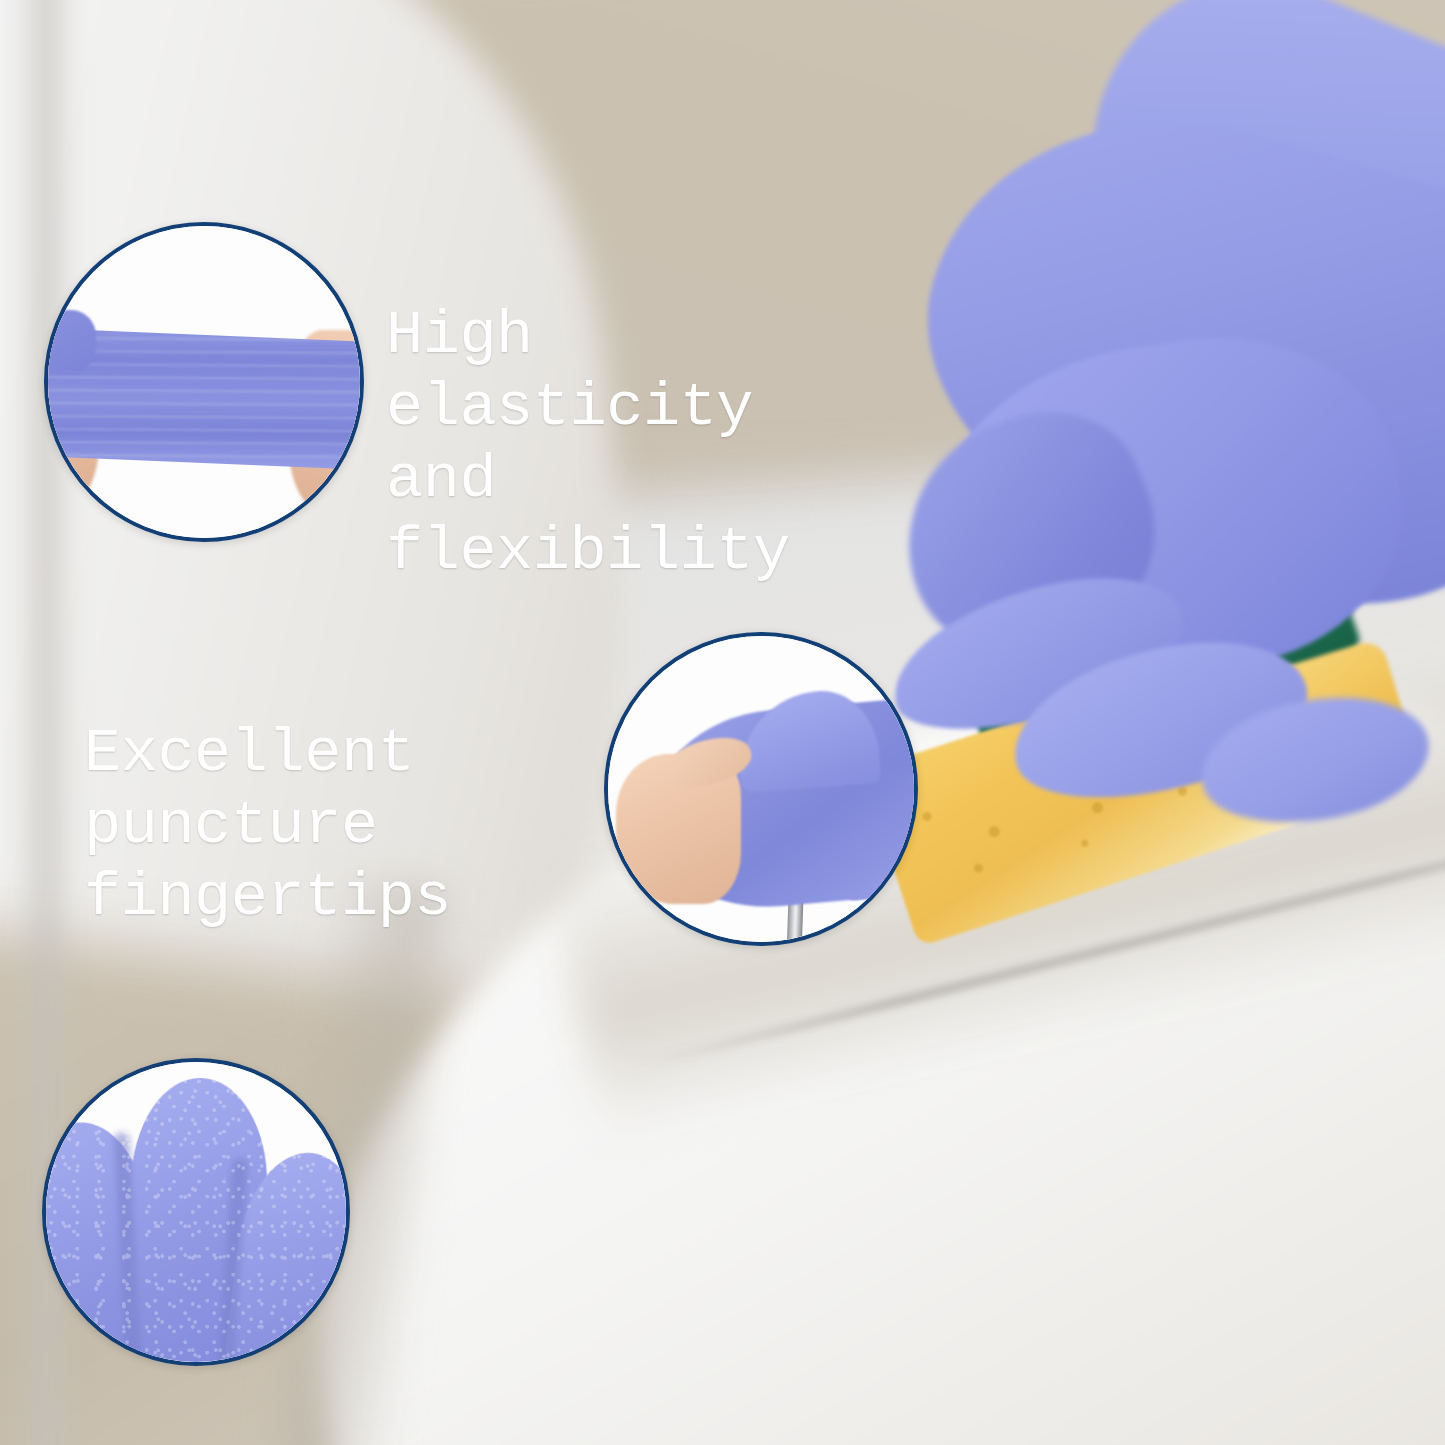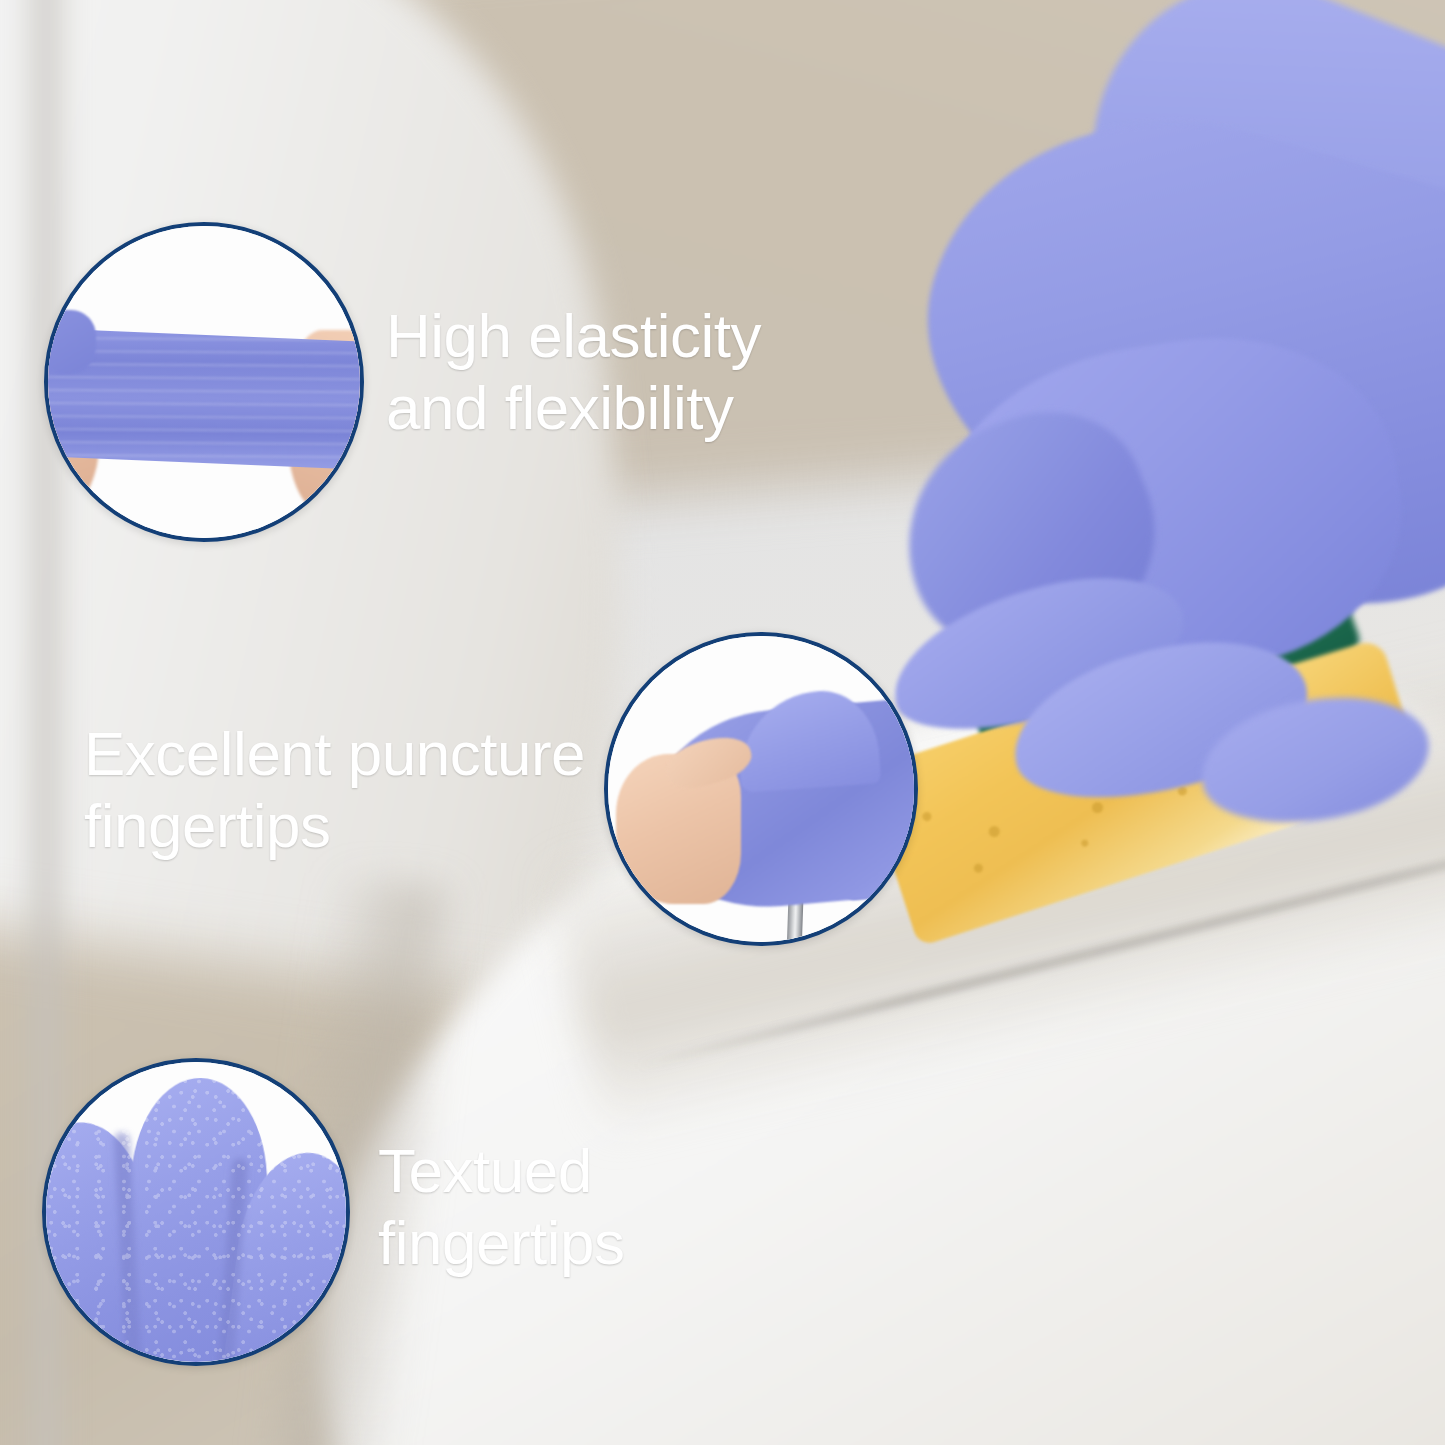--- a/index.html
+++ b/index.html
@@ -5,21 +5,21 @@
   html, body {
     margin: 0;
     padding: 0;
     background: #ffffff;
   }
   #stage {
     position: relative;
     width: 1445px;
     height: 1445px;
     overflow: hidden;
-    font-family: Liberation Sans, sans-serif;
+    font-family: Liberation Mono, monospace;
     background: #a16207;
   }
 
   
   .bg-layer { position: absolute; inset: 0; overflow: hidden; }
 
   
   .bg-base {
     position: absolute; inset: 0;
     background:
@@ -447,22 +447,20 @@
       <div class="c2-finger"></div>
     </div>
   </div>
 
   <div class="banner" style="left:92px; top:1052px; width:818px; height:310px;">
     <div class="banner-bar fade-right-3">
       <div class="banner-top-hl"></div>
       <div class="banner-bottom-hl"></div>
     </div>
   </div>
-  <div class="banner-text" style="left:378px; top:1135px; width:430px;">Textued
-fingertips</div>
 
   <div class="circle" style="left:42px; top:1058px; width:300px; height:300px;">
     <div class="circle-inner">
       <div class="c3-f c3-f1"></div>
       <div class="c3-f c3-f2"></div>
       <div class="c3-f c3-f3"></div>
       <div class="c3-gap" style="left:74px; top:70px; width:16px; height:250px; border-radius:8px; transform:rotate(-3deg);"></div>
       <div class="c3-gap" style="left:178px; top:96px; width:16px; height:240px; border-radius:8px; transform:rotate(4deg);"></div>
       <div class="c3-tex"></div>
     </div>

